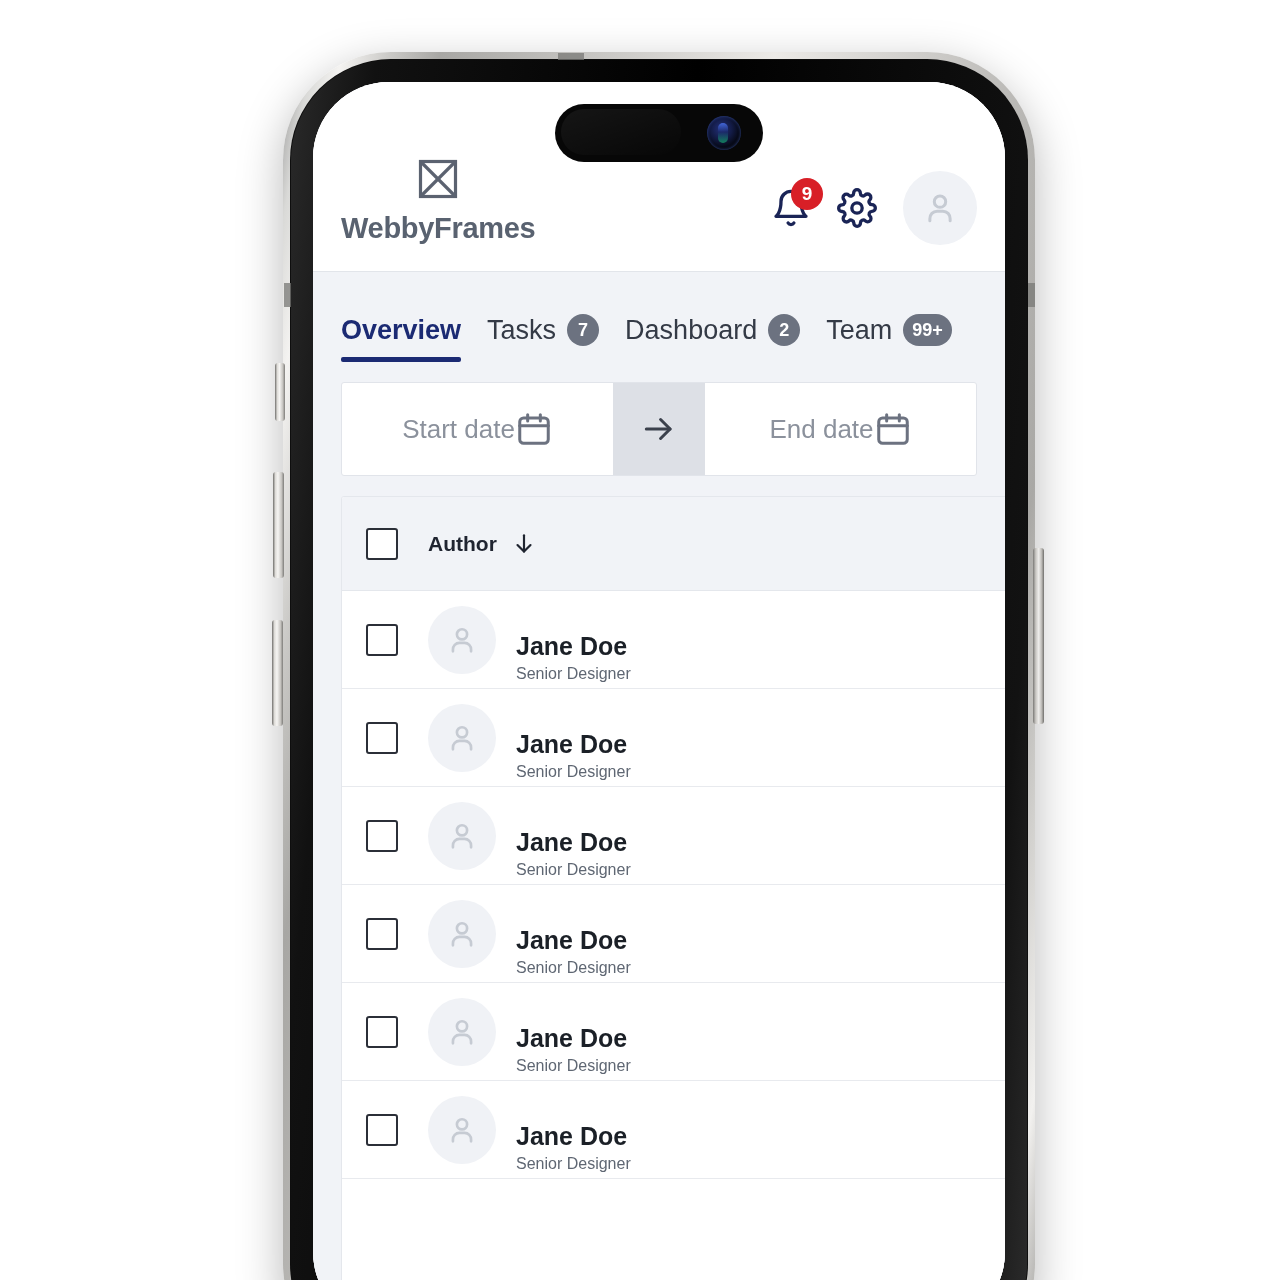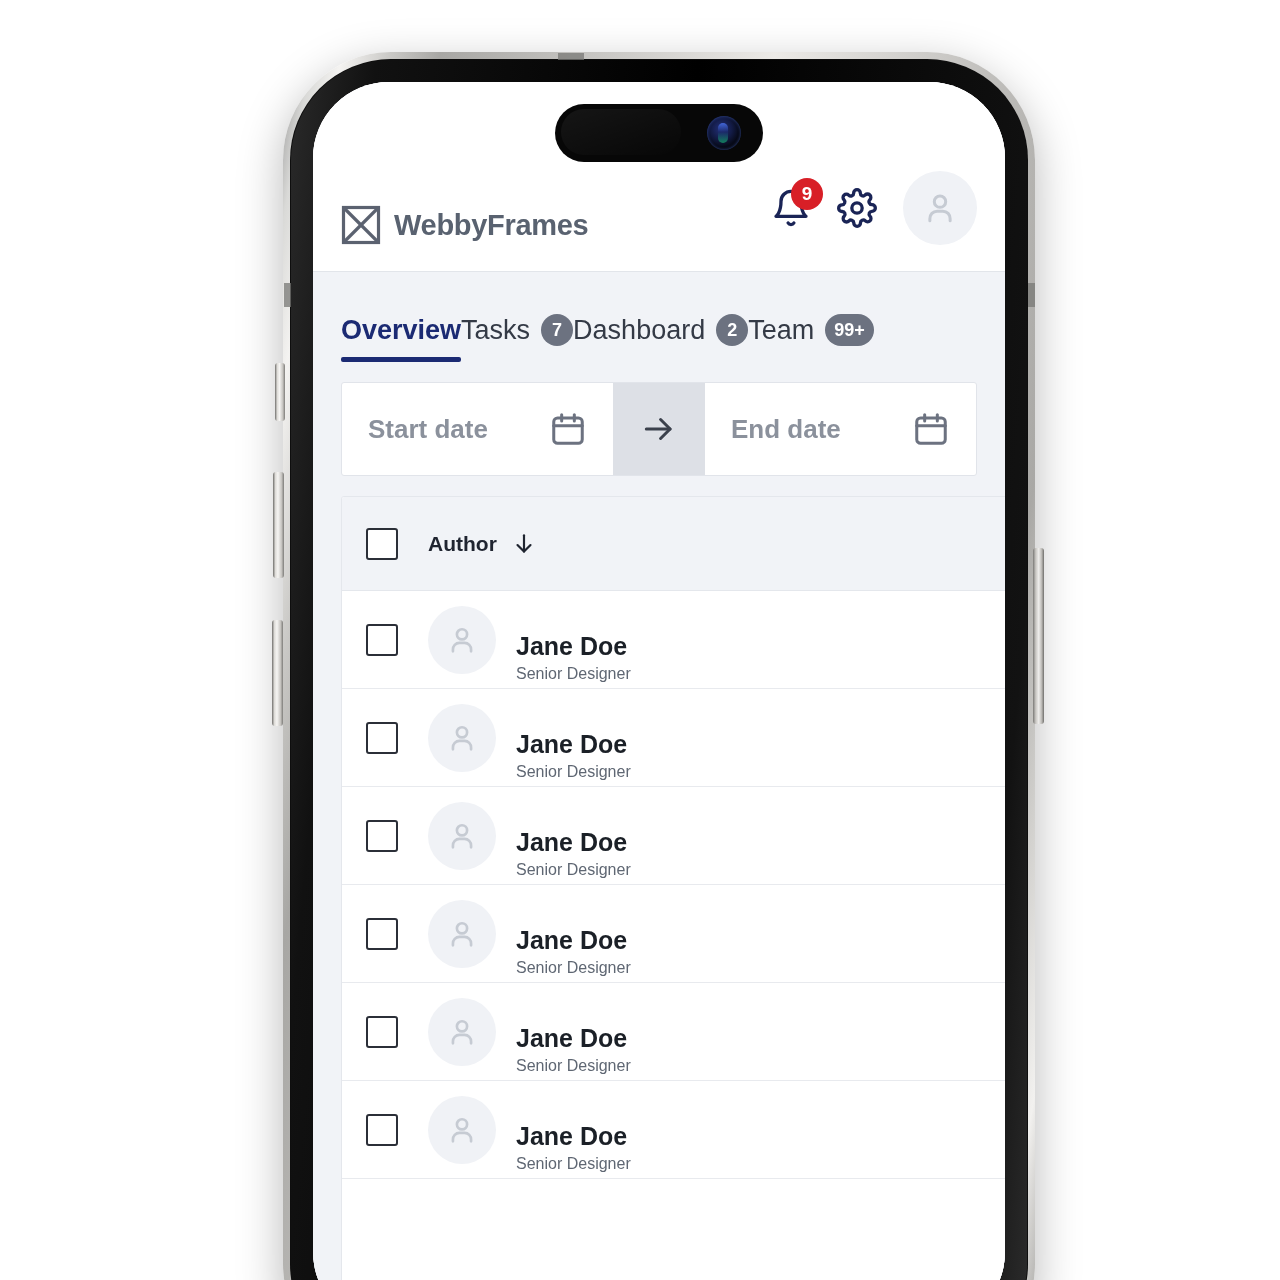--- a/index.html
+++ b/index.html
@@ -149,20 +149,21 @@
     align-items: flex-end;
     justify-content: space-between;
     border-bottom: 1px solid #e2e5ea;
     flex: 0 0 auto;
     padding-bottom: 26px;
   }
   .brand {
     display: flex;
     align-items: center;
     gap: 13px;
+    flex-direction: column;
   }
   .brand-mark {
     width: 40px; height: 40px;
     flex: 0 0 auto;
   }
   .brand-name {
     font-size: 29px;
     font-weight: bold;
     color: #596270;
     letter-spacing: -0.3px;
@@ -220,20 +221,21 @@
     font-weight: bold;
     color: #1f2430;
     letter-spacing: -0.7px;
     padding: 38px 28px 0 28px;
   }
 
   
   .tabs {
     display: flex;
     align-items: flex-end;
+    gap: 26px;
     padding: 42px 0 0 28px;
     white-space: nowrap;
     overflow: hidden;
   }
   .tab {
     display: flex;
     align-items: center;
     gap: 11px;
     padding-bottom: 16px;
     font-size: 27px;
@@ -277,24 +279,23 @@
     display: flex;
     align-items: stretch;
     height: 92px;
     overflow: hidden;
     flex: 0 0 auto;
   }
   .dr-field {
     flex: 1 1 0;
     display: flex;
     align-items: center;
-    justify-content: space-between;
+    justify-content: center;
     padding: 7px 26px;
     min-width: 0;
-    font-weight: bold;
   }
   .dr-placeholder {
     font-size: 26px;
     color: #8b919c;
     white-space: nowrap;
   }
   .dr-sep {
     width: 92px;
     background: #dde0e6;
     display: flex;

